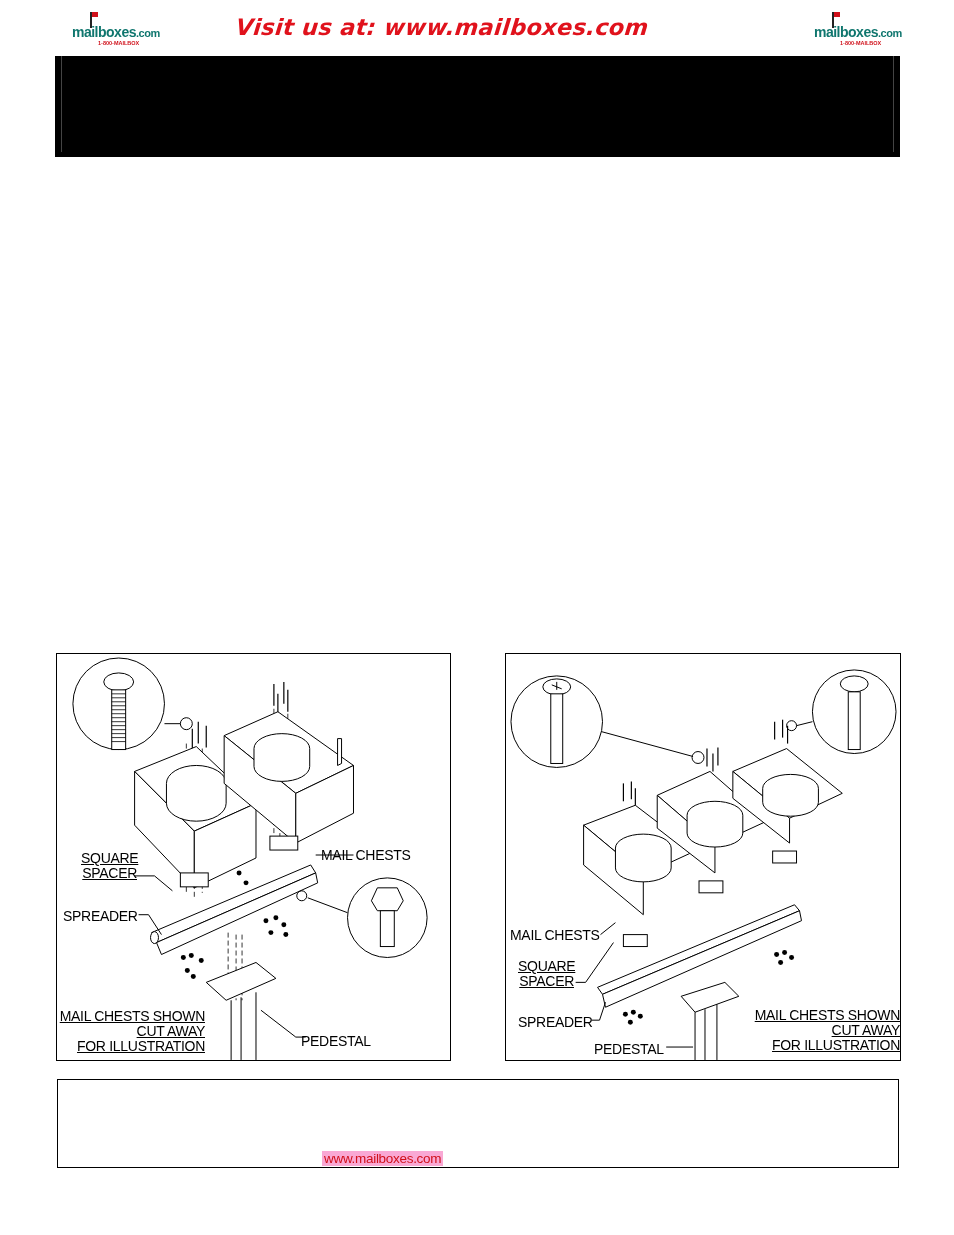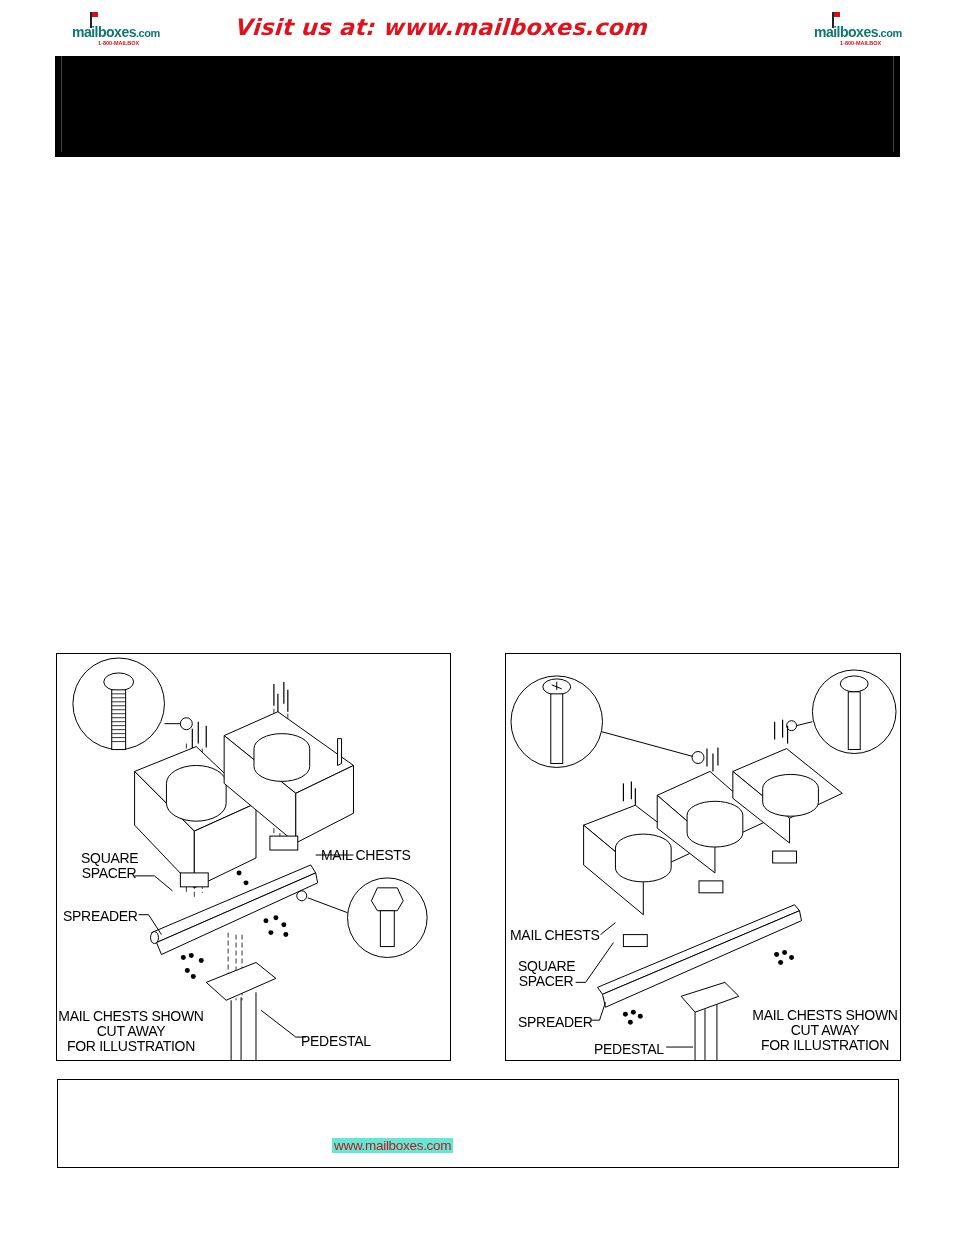--- a/index.html
+++ b/index.html
@@ -18,24 +18,24 @@
 
   .title-bar { position: absolute; left: 55px; top: 56px; width: 845px; height: 101px; background: #000000; }
   .title-bar .inner-line-left { position: absolute; left: 6px; top: 0; width: 1px; height: 96px; background: #444; }
   .title-bar .inner-line-right { position: absolute; right: 6px; top: 0; width: 1px; height: 96px; background: #444; }
 
   .figure { position: absolute; top: 653px; height: 408px; border: 1.5px solid #000; background: #fff; box-sizing: border-box; }
   .figure-left { left: 56px; width: 395px; }
   .figure-right { left: 505px; width: 396px; }
   .figure svg { position: absolute; left: 0; top: 0; width: 100%; height: 100%; }
   .lbl { position: absolute; font-family: "Liberation Sans", sans-serif; font-size: 14px; color: #000; letter-spacing: -0.3px; white-space: nowrap; line-height: 15px; }
-  .lbl.center { text-align: center; }
+  .lbl.center { text-align: right; text-decoration: underline; }
 
   .footer-box { position: absolute; left: 57px; top: 1079px; width: 842px; height: 89px; border: 1.5px solid #000; box-sizing: border-box; background: #fff; }
-  .footer-link { position: absolute; left: 264px; top: 58px; font-size: 13.5px; color: #d0101a; text-decoration: none; letter-spacing: -0.3px; padding: 0 2px; background: #5eead4; margin-left: 10px; }
+  .footer-link { position: absolute; left: 264px; top: 71px; font-size: 13.5px; color: #d0101a; text-decoration: none; letter-spacing: -0.3px; padding: 0 2px; background: #f9a8d4; }
 </style>
 </head>
 <body>
 
 <div class="logo logo-left">
   <span class="flag"></span>
   <span class="word"><span>mailboxes</span><span class="com">.com</span></span>
   <span class="phone">1-800-MAILBOX</span>
 </div>
 

